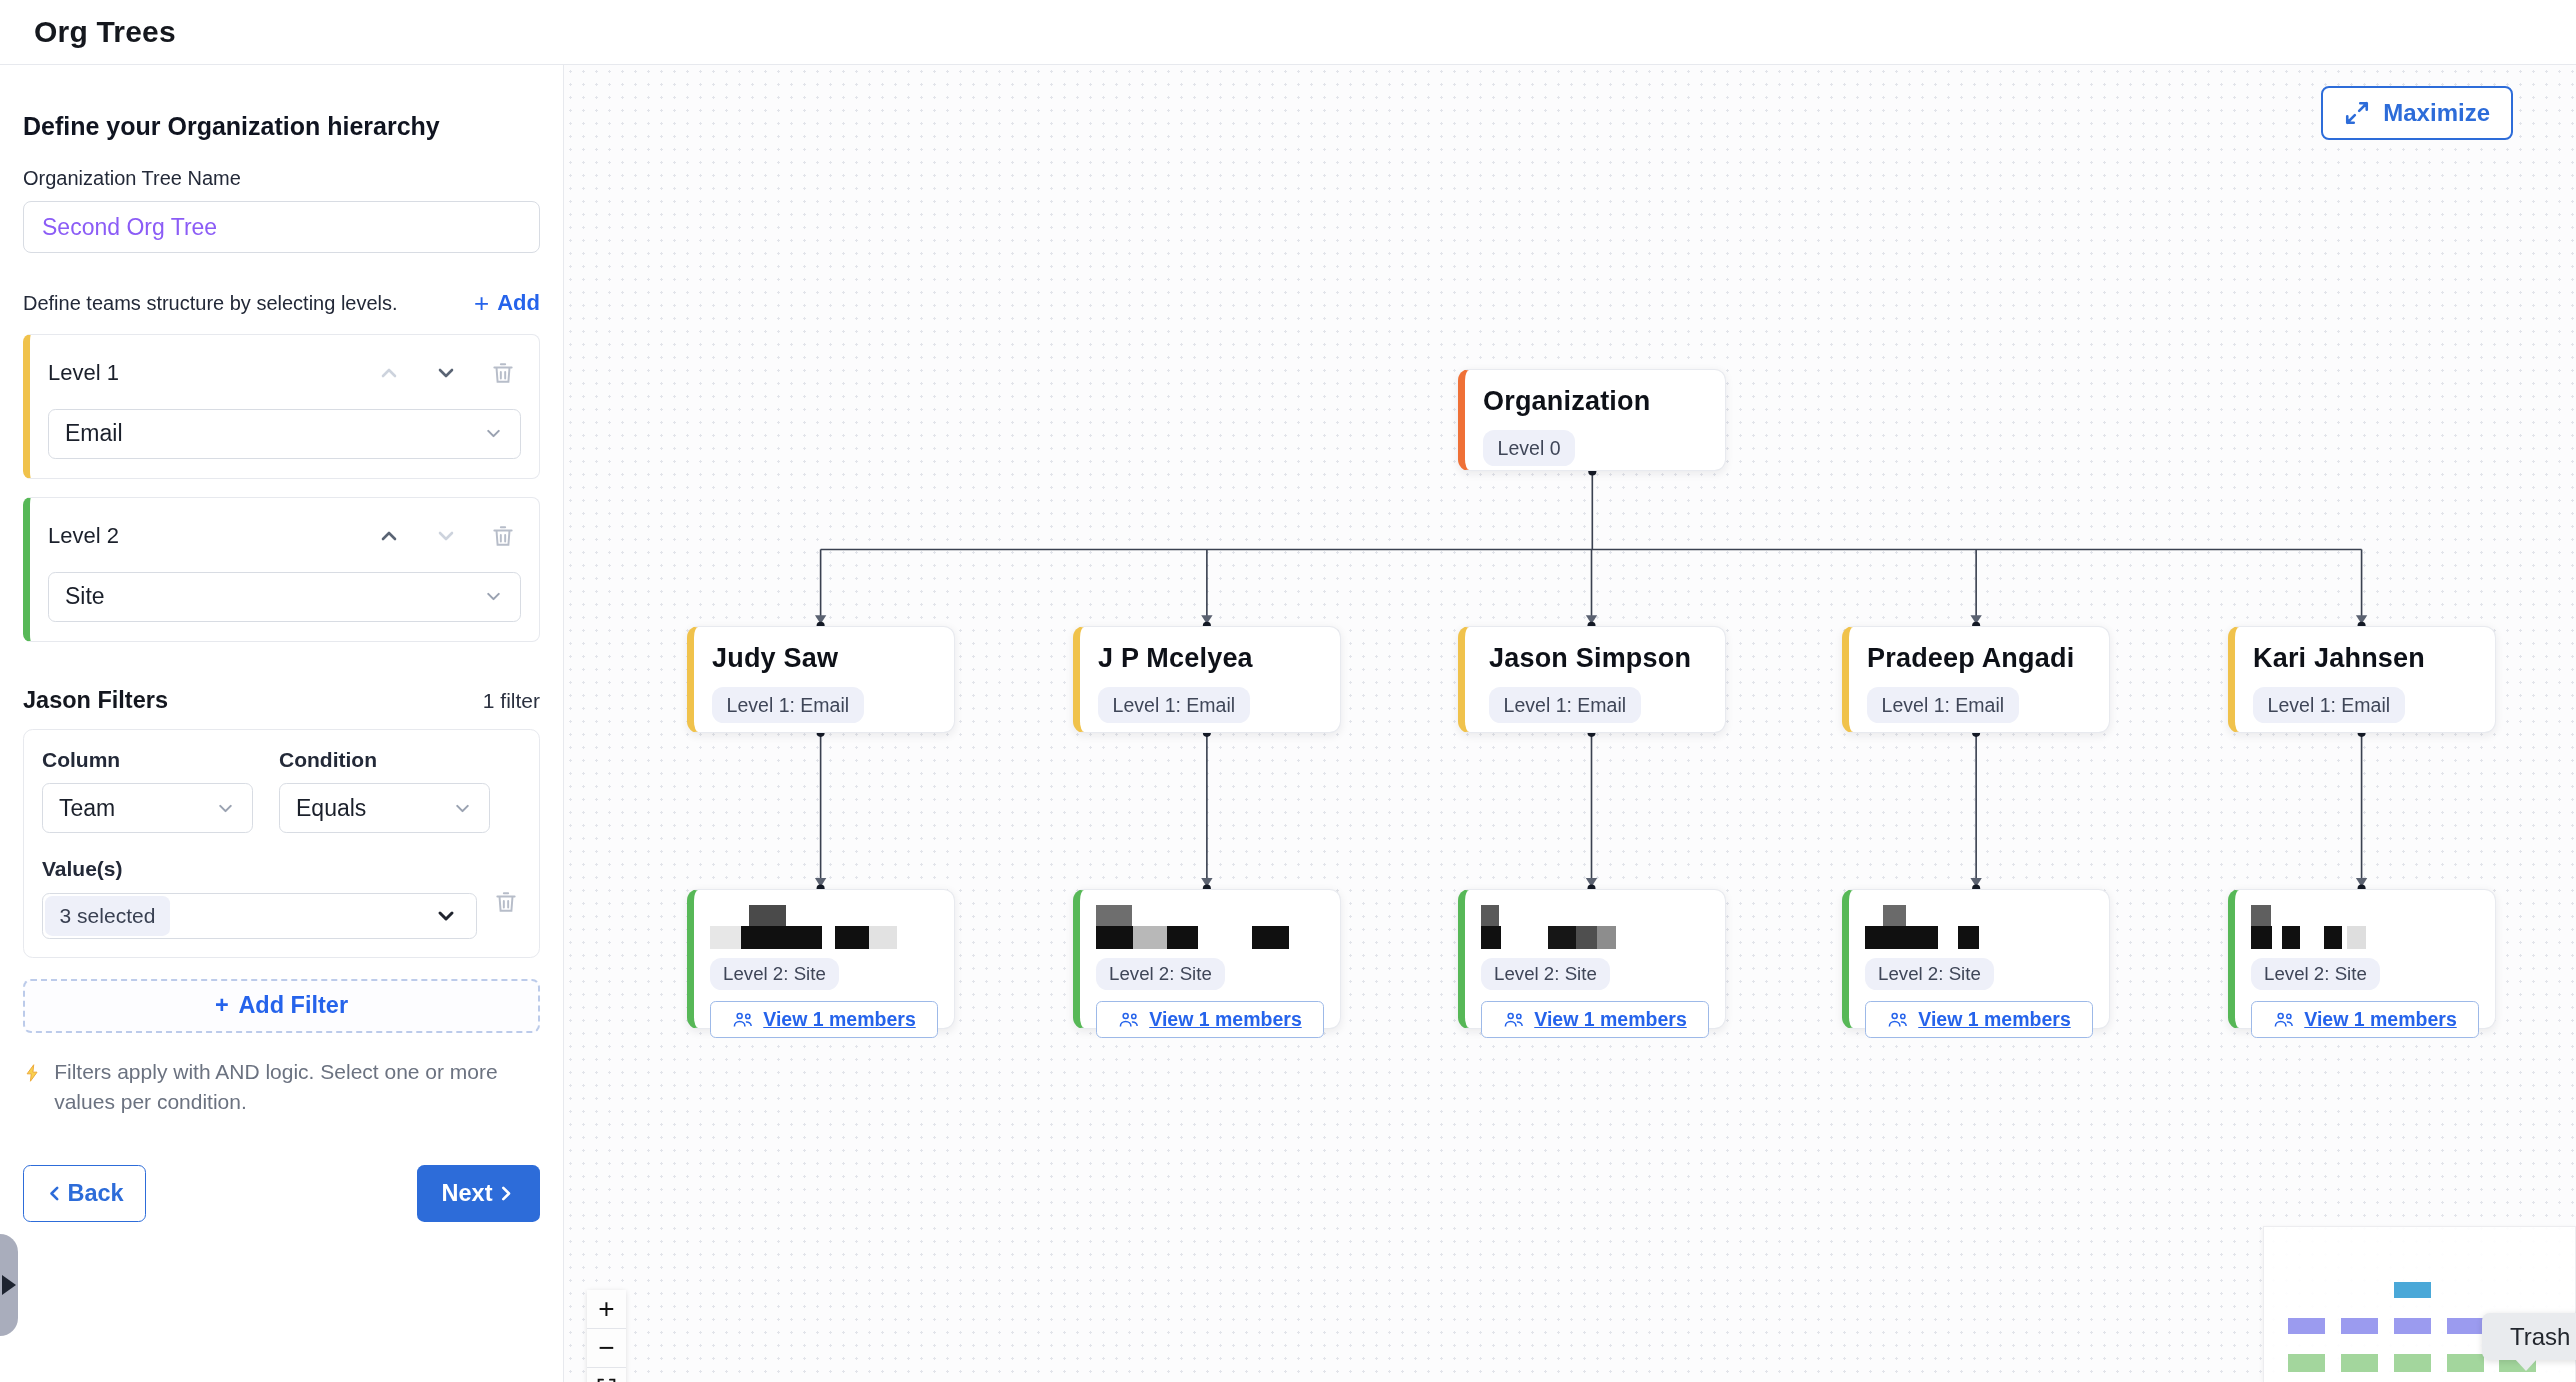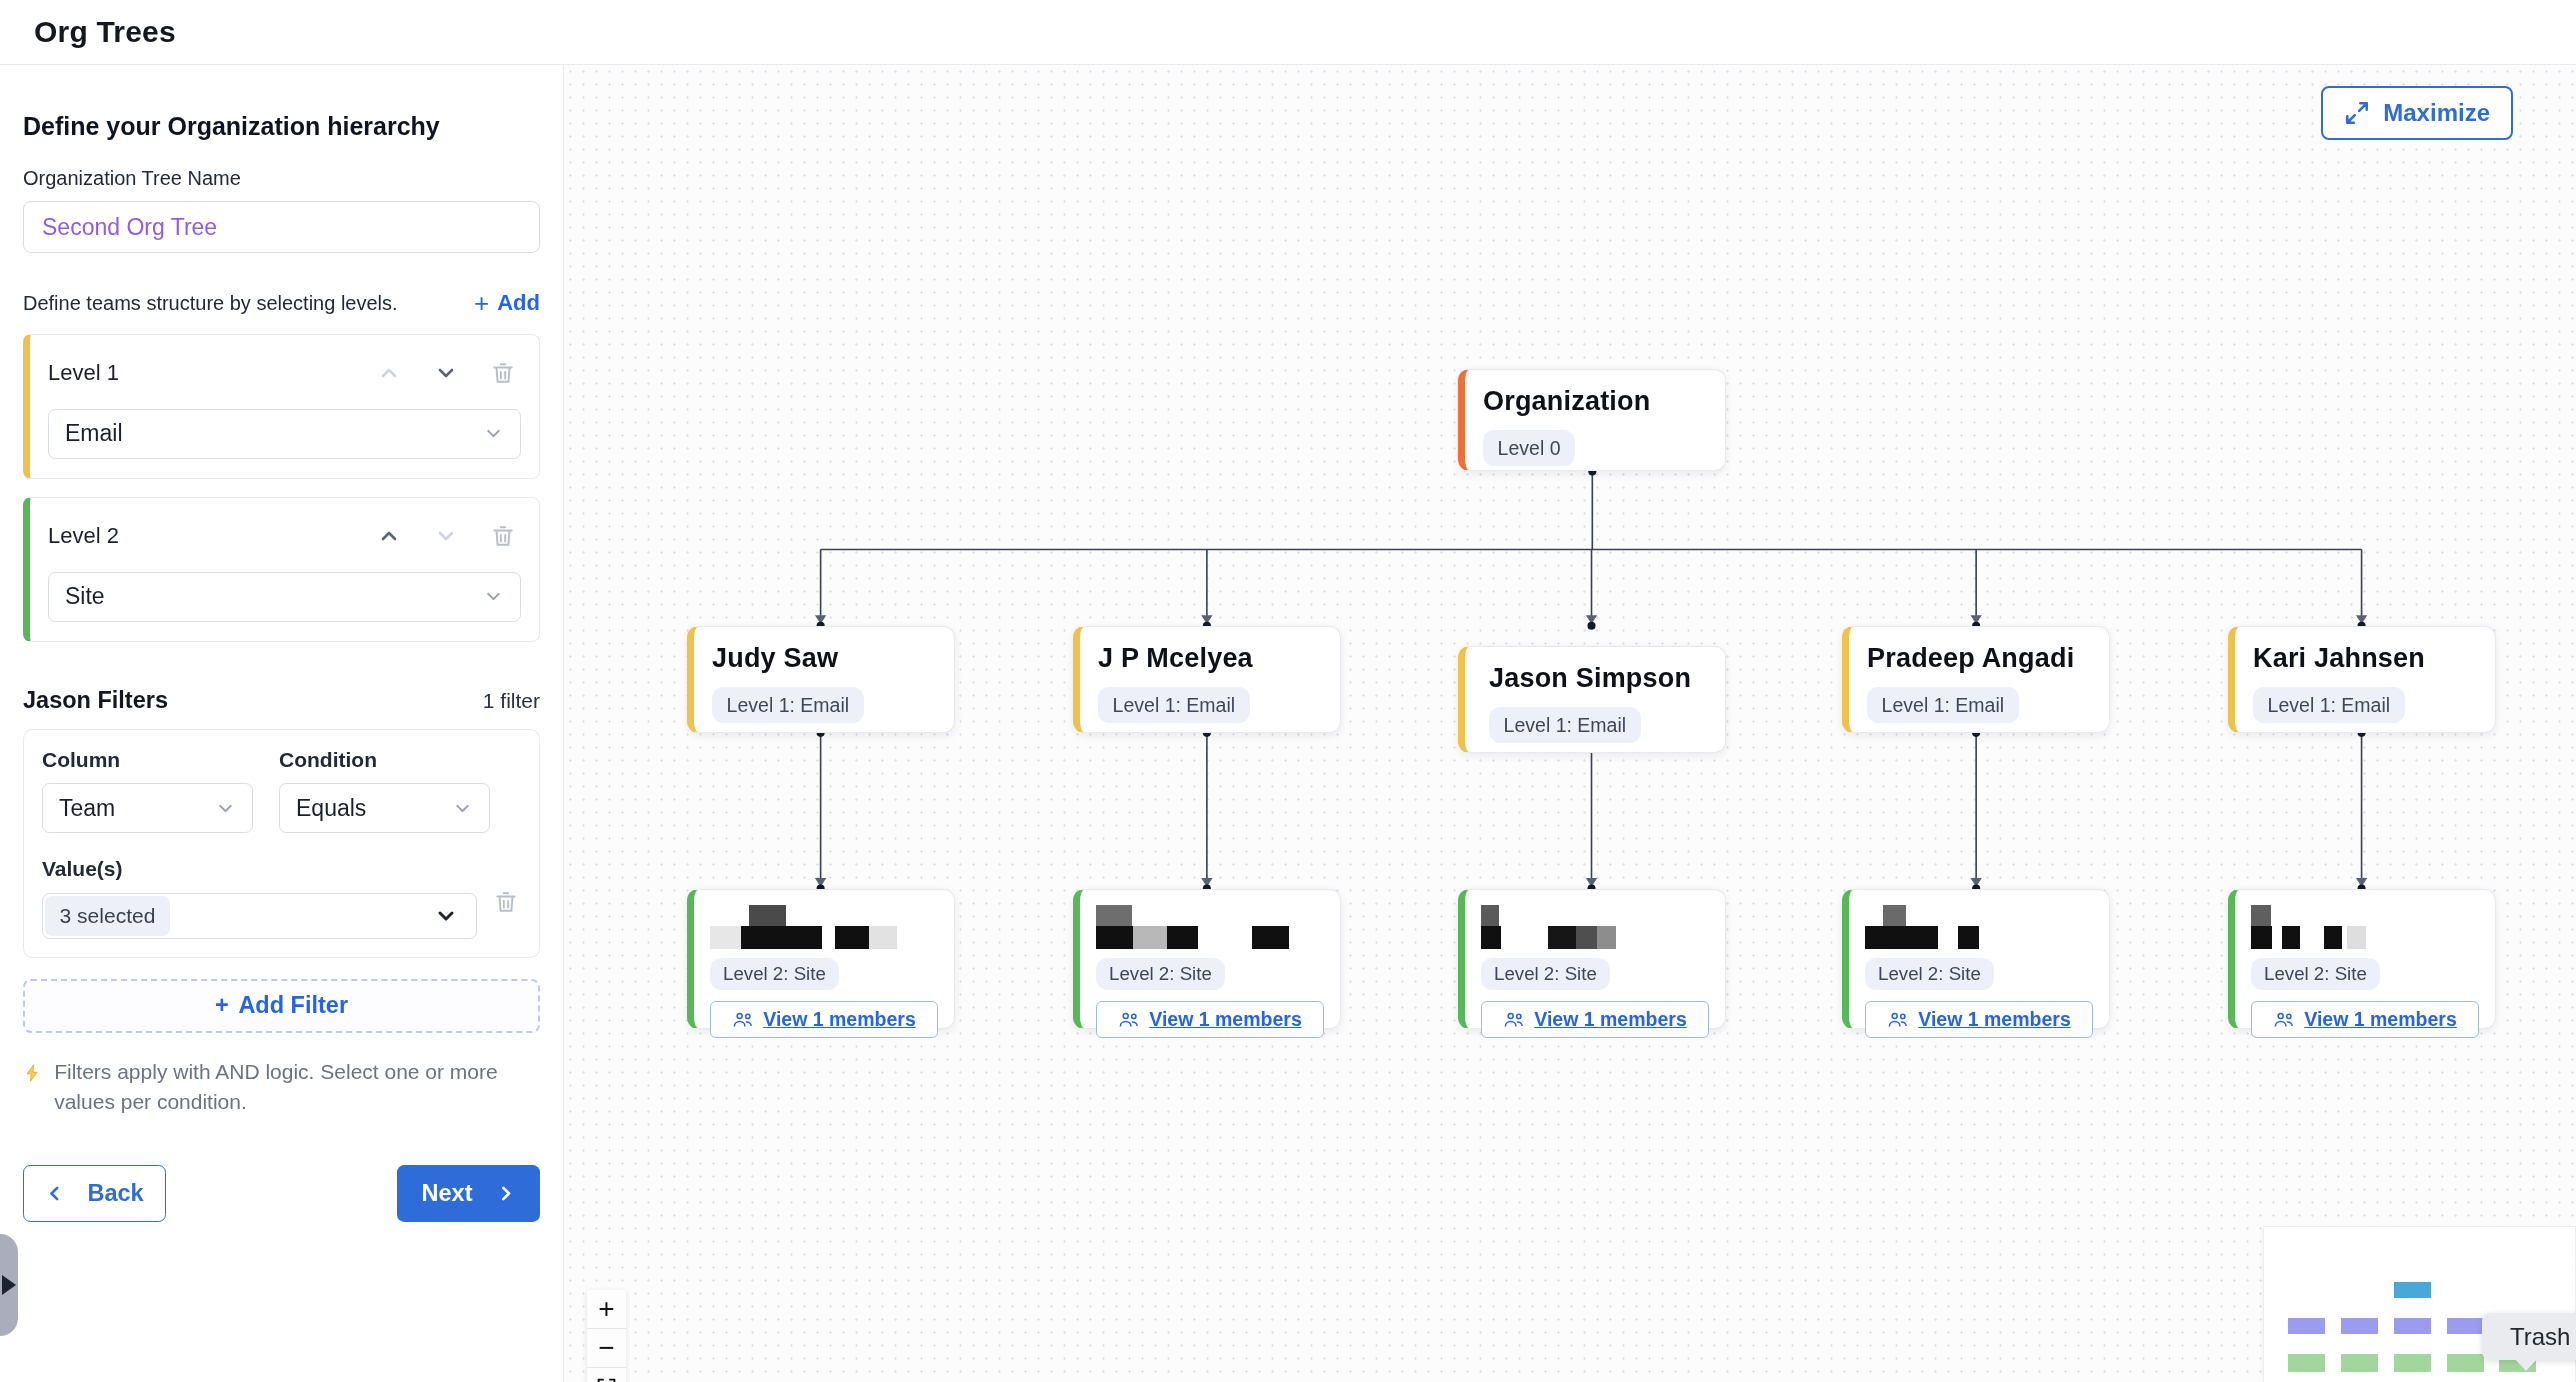--- a/index.html
+++ b/index.html
@@ -55,21 +55,21 @@
   .values-chip { background: #eef0f9; border-radius: 7.3px; padding: 8px 14.6px; font-size: 21px; color: #394052; }
 
   .add-filter-btn { margin-top: 21px; width: 100%; height: 54px; border: 2.4px dashed #bccbea; border-radius: 8px;
     background: #fdfdff; display: flex; align-items: center; justify-content: center; gap: 9.7px;
     color: #2563eb; font-size: 23.5px; font-weight: 700; cursor: pointer; }
 
   .note-row { display: flex; gap: 11.4px; margin-top: 24px; padding-right: 32px; }
   .note-text { font-size: 21px; color: #6b7280; line-height: 1.45; }
 
   .footer-row { display: flex; justify-content: space-between; margin-top: 47px; }
-  .btn { display: inline-flex; align-items: center; gap: 23px; border-radius: 7.3px; font-size: 23.5px; font-weight: 700;
+  .btn { display: inline-flex; align-items: center; gap: 3px; border-radius: 7.3px; font-size: 23.5px; font-weight: 700;
     padding: 0 21px; height: 57px; cursor: pointer; border: 1.6px solid transparent; }
   .btn-back { background: #fff; border-color: #2d6cd9; color: #2d6cd9; }
   .btn-next { background: #2d6cd9; color: #fff; padding: 0 24px; }
 
   
   .canvas { position: absolute; left: 564px; top: 65px; width: 2012px; height: 1317px;
     background-color: #fcfcfd;
     background-image: radial-gradient(circle, #e2e4ea 1.2px, transparent 1.2px);
     background-size: 13px 13px; overflow: hidden; }
 
@@ -324,21 +324,21 @@
   <div class="node l1" style="left: 123px; top: 561px; height: 107px; border-left-color: rgb(240, 194, 75);">
     <div class="node-title">Judy Saw</div>
     <div class="badge">Level 1: Email</div>
   </div>
 
   <div class="node l1" style="left: 509px; top: 561px; height: 107px; border-left-color: rgb(240, 194, 75);">
     <div class="node-title">J P Mcelyea</div>
     <div class="badge">Level 1: Email</div>
   </div>
 
-  <div class="node l1" style="left: 894px; top: 581px; height: 107px; border-left-color: rgb(240, 194, 75); padding-left: 24px;">
+  <div class="node l1" style="left: 894px; top: 561px; height: 107px; border-left-color: rgb(240, 194, 75); padding-left: 24px;">
     <div class="node-title">Jason Simpson</div>
     <div class="badge">Level 1: Email</div>
   </div>
 
   <div class="node l1" style="left: 1278px; top: 561px; height: 107px; border-left-color: rgb(240, 194, 75);">
     <div class="node-title">Pradeep Angadi</div>
     <div class="badge">Level 1: Email</div>
   </div>
 
   <div class="node l1" style="left: 1664px; top: 561px; height: 107px; border-left-color: rgb(240, 194, 75);">

